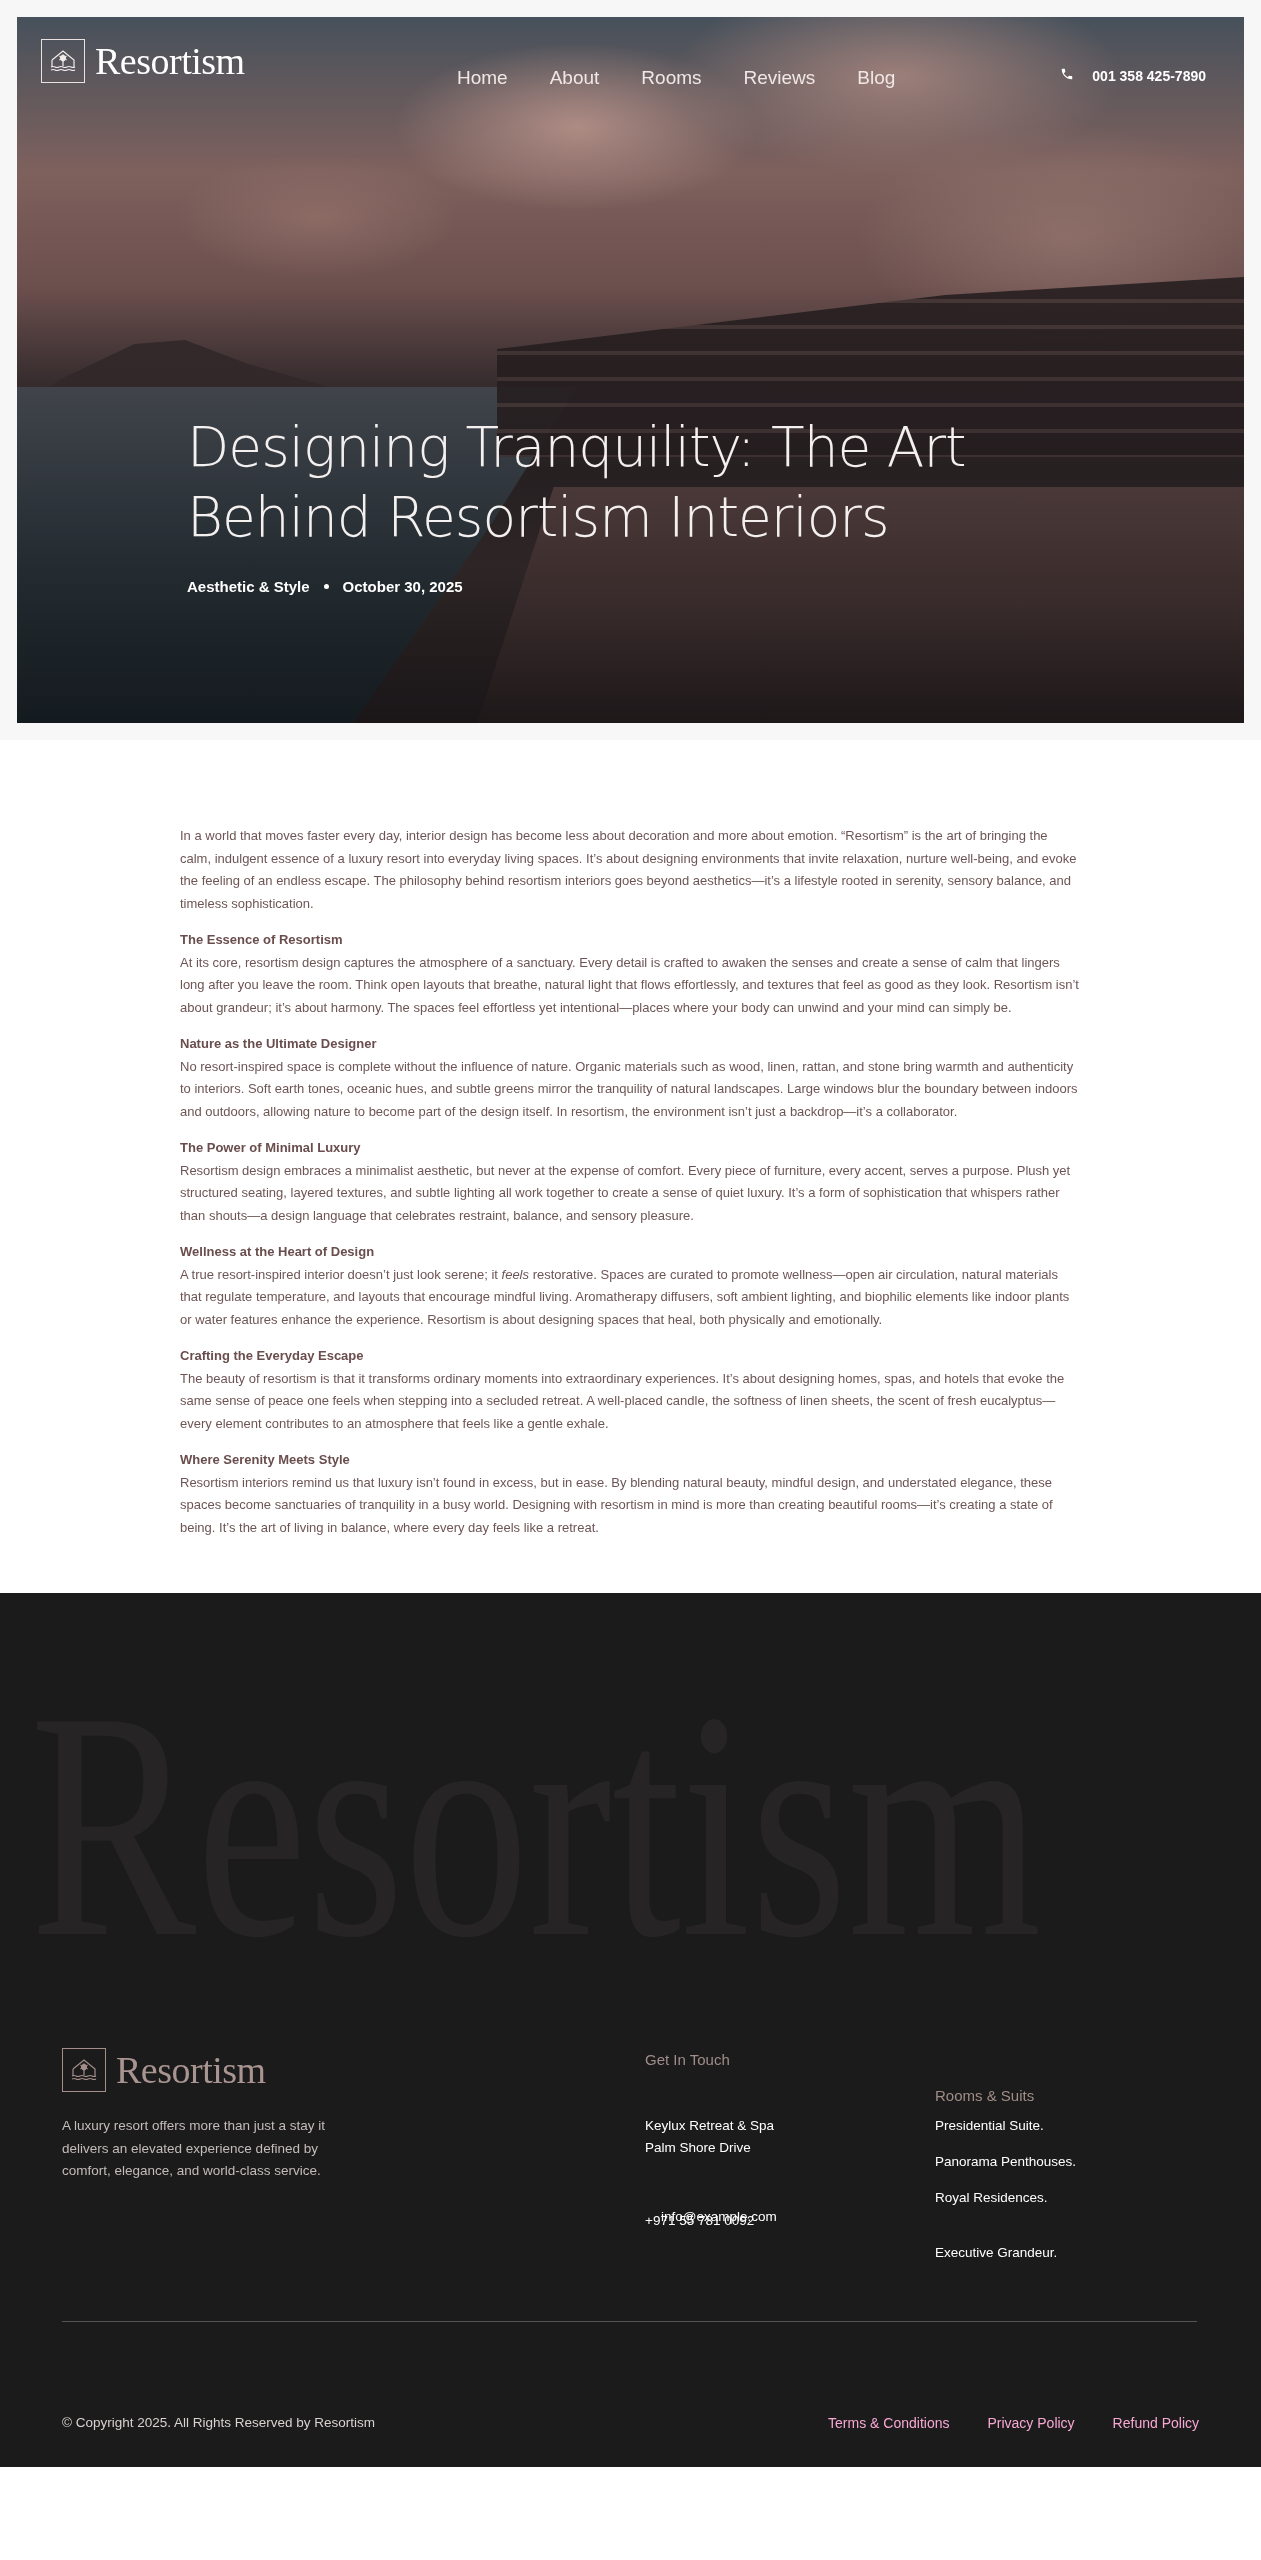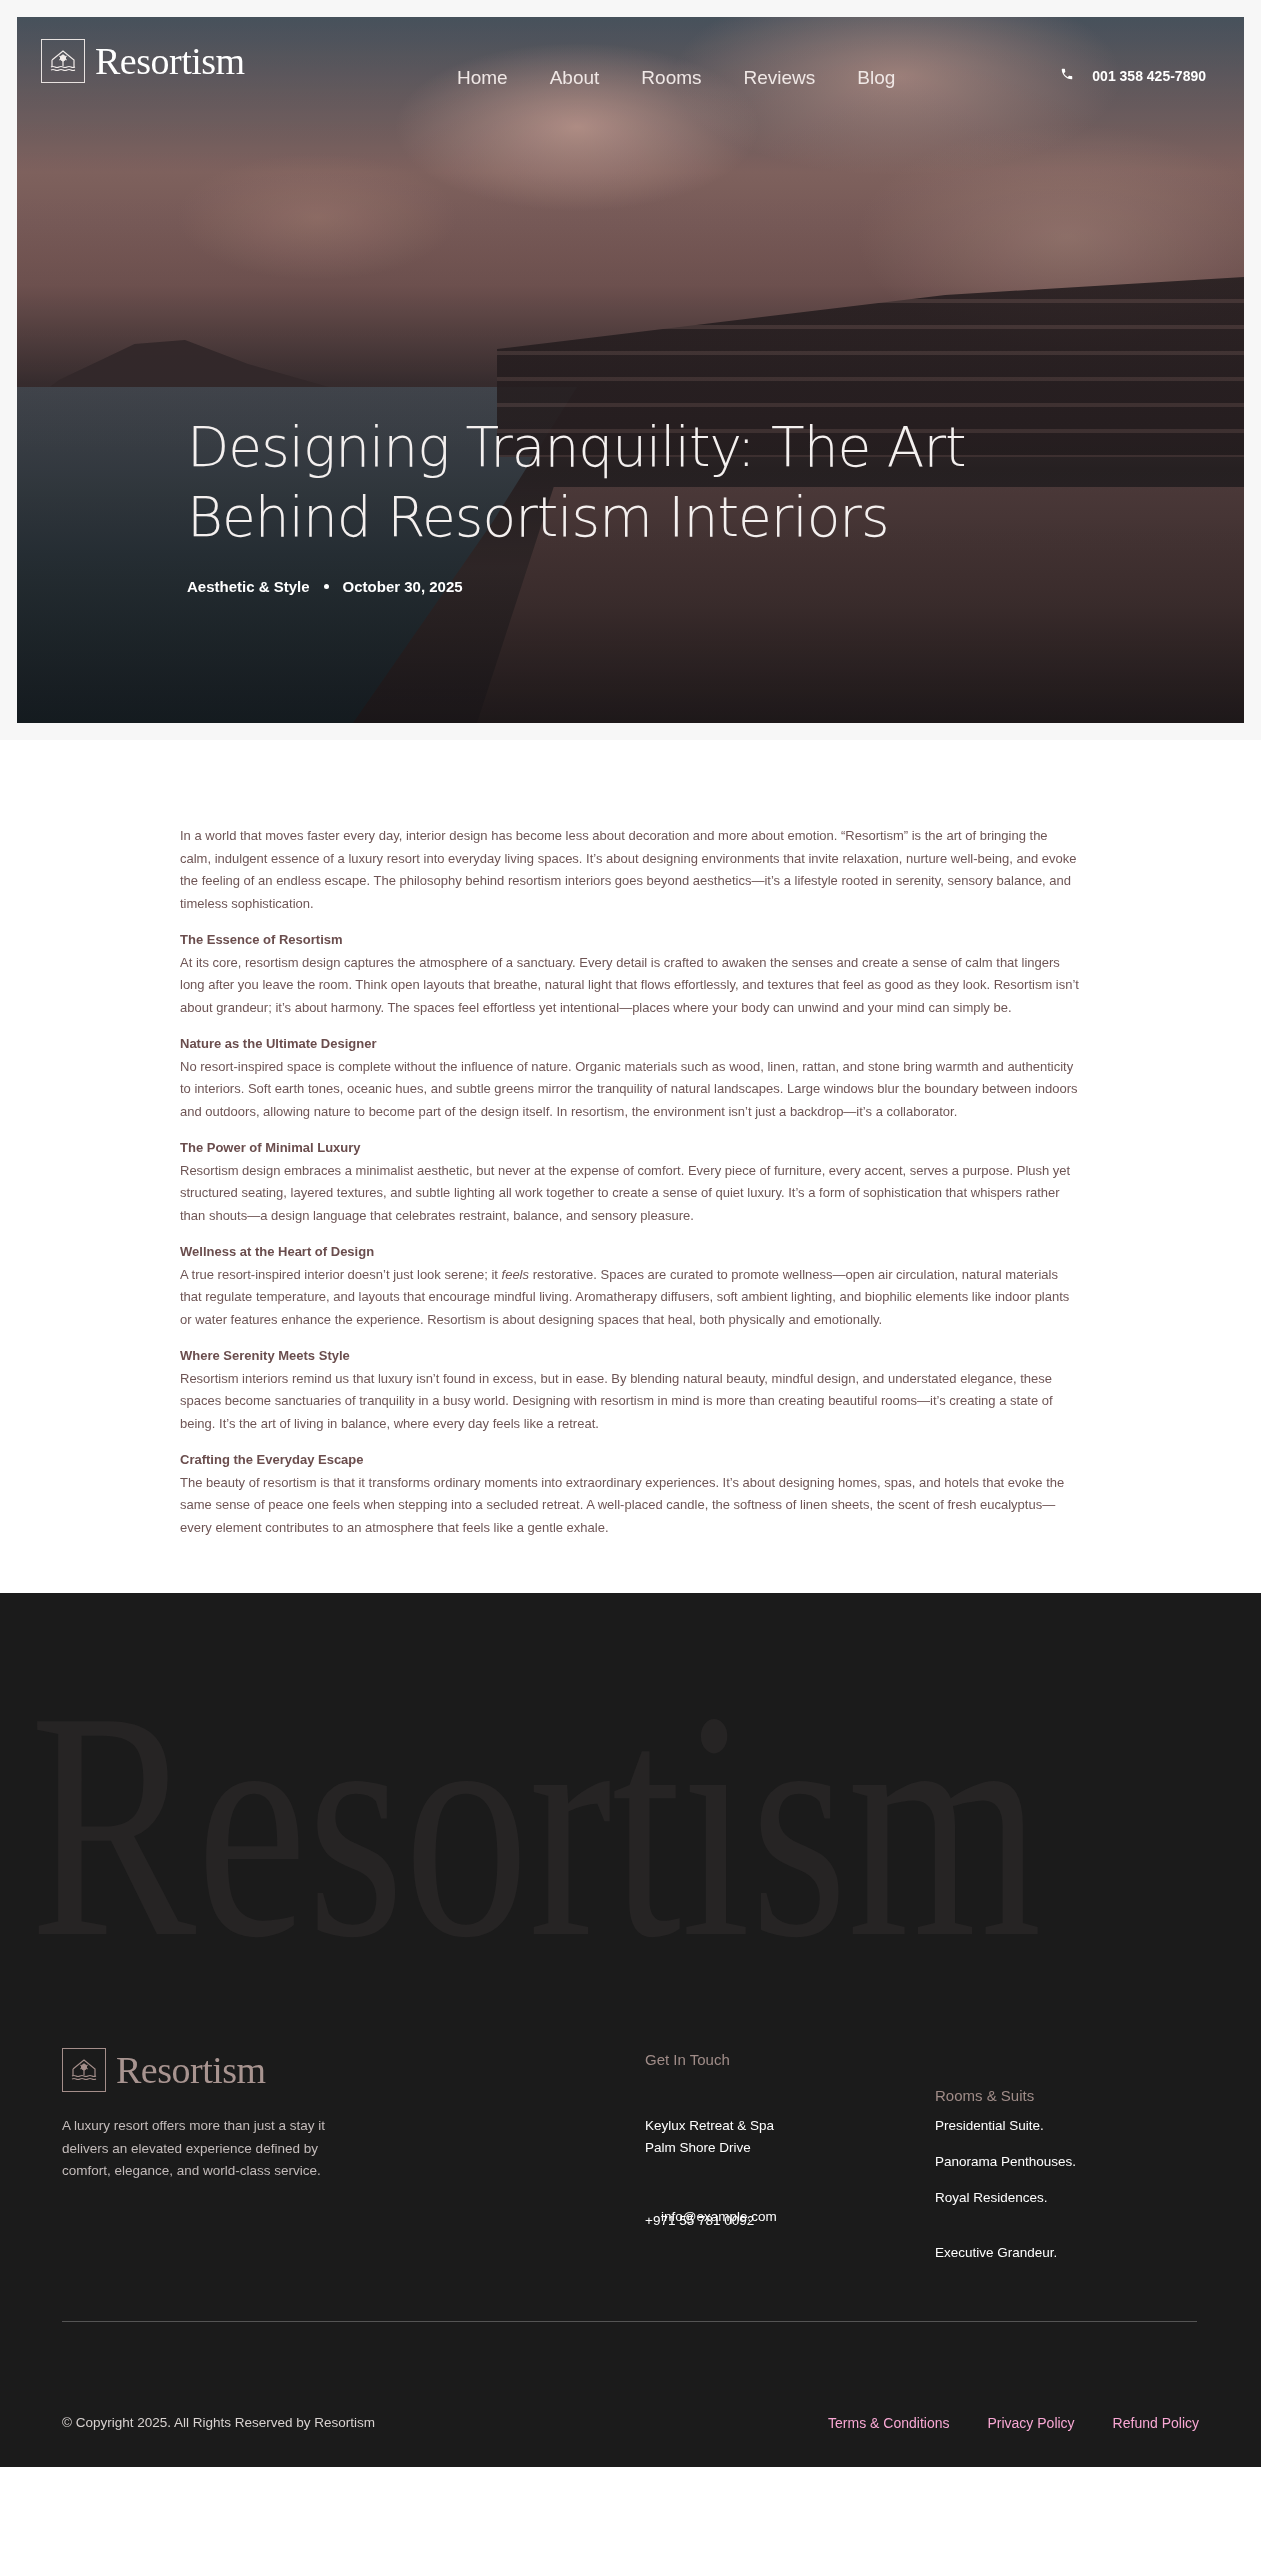--- a/index.html
+++ b/index.html
@@ -143,26 +143,26 @@
     </div>
     <div>
       <h3>The Power of Minimal Luxury</h3>
       <p>Resortism design embraces a minimalist aesthetic, but never at the expense of comfort. Every piece of furniture, every accent, serves a purpose. Plush yet structured seating, layered textures, and subtle lighting all work together to create a sense of quiet luxury. It’s a form of sophistication that whispers rather than shouts—a design language that celebrates restraint, balance, and sensory pleasure.</p>
     </div>
     <div>
       <h3>Wellness at the Heart of Design</h3>
       <p><span>A true resort-inspired interior doesn’t just look serene; it </span><em>feels</em><span> restorative. Spaces are curated to promote wellness—open air circulation, natural materials that regulate temperature, and layouts that encourage mindful living. Aromatherapy diffusers, soft ambient lighting, and biophilic elements like indoor plants or water features enhance the experience. Resortism is about designing spaces that heal, both physically and emotionally.</span></p>
     </div>
     <div>
+      <h3>Crafting the Everyday Escape</h3>
+      <p>The beauty of resortism is that it transforms ordinary moments into extraordinary experiences. It’s about designing homes, spas, and hotels that evoke the same sense of peace one feels when stepping into a secluded retreat. A well-placed candle, the softness of linen sheets, the scent of fresh eucalyptus—every element contributes to an atmosphere that feels like a gentle exhale.</p>
+    </div>
+    <div>
       <h3>Where Serenity Meets Style</h3>
       <p>Resortism interiors remind us that luxury isn’t found in excess, but in ease. By blending natural beauty, mindful design, and understated elegance, these spaces become sanctuaries of tranquility in a busy world. Designing with resortism in mind is more than creating beautiful rooms—it’s creating a state of being. It’s the art of living in balance, where every day feels like a retreat.</p>
-    </div>
-    <div>
-      <h3>Crafting the Everyday Escape</h3>
-      <p>The beauty of resortism is that it transforms ordinary moments into extraordinary experiences. It’s about designing homes, spas, and hotels that evoke the same sense of peace one feels when stepping into a secluded retreat. A well-placed candle, the softness of linen sheets, the scent of fresh eucalyptus—every element contributes to an atmosphere that feels like a gentle exhale.</p>
     </div>
   </div>
 </div>
 
 <div class="footer">
   <div class="footer-watermark">Resortism</div>
 
   <a class="footer-logo">
     <span class="logo-box">
       <svg width="32" height="32" viewBox="0 0 32 32" fill="none" stroke="#a48e8a" stroke-width="1.2">

